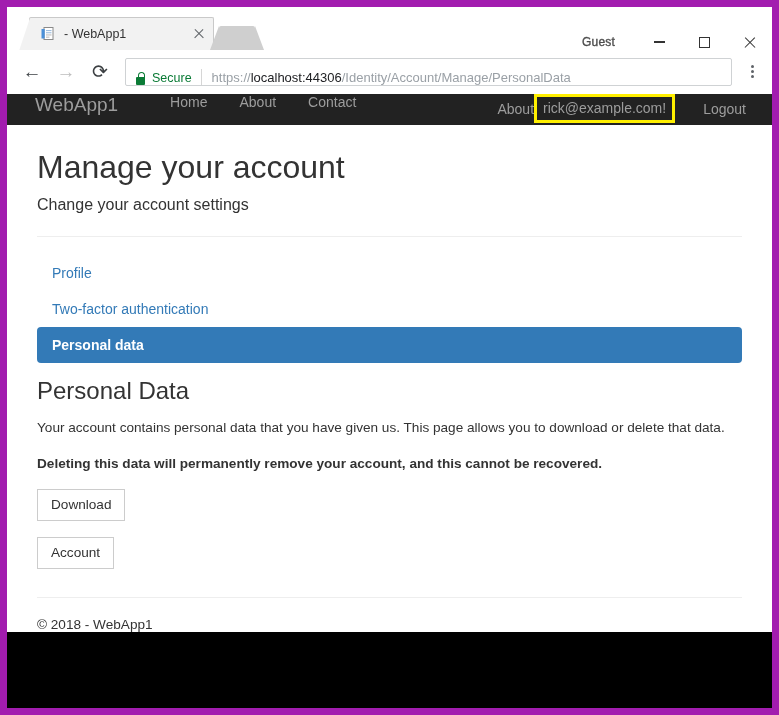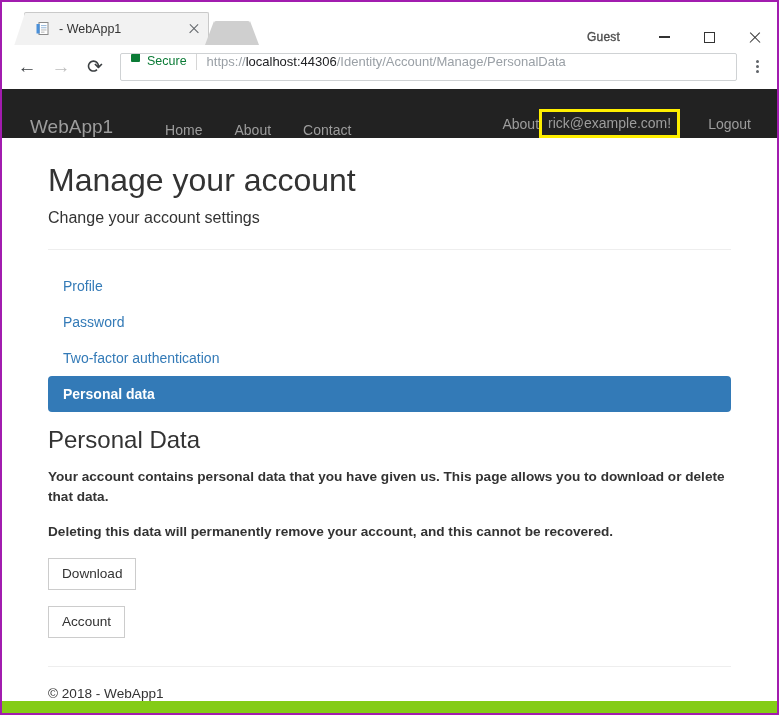--- a/index.html
+++ b/index.html
@@ -5,22 +5,22 @@
   * { box-sizing: border-box; }
   html, body {
     margin: 0; padding: 0;
     background: #ffffff;
     font-family: "Liberation Sans", sans-serif;
   }
   #app {
     position: relative;
     width: 779px;
     height: 715px;
-    background: #84cc16;
-    border: 2px solid #a21caf;
+    background: #000000;
+    border: 7px solid #a21caf;
     overflow: hidden;
   }
 
   
   .browser-topbar {
     position: relative;
     height: 43px;
     background: #ffffff;
   }
   .tabstrip {
@@ -151,21 +151,21 @@
   }
   .navbtn.disabled { color: #bdbdbd; cursor: default; }
   .omnibox {
     flex: 1 1 auto;
     height: 28px;
     margin: 0 6px 0 8px;
     background: #ffffff;
     border: 1px solid #cfd2d4;
     border-radius: 2px;
     display: flex;
-    align-items: flex-start;
+    align-items: flex-end;
     padding: 0 10px;
     overflow: hidden;
   }
   .lock {
     position: relative;
     width: 9px; height: 8px;
     background: #0b7b36;
     border-radius: 1px;
     margin-right: 7px;
     flex: 0 0 9px;
@@ -208,24 +208,24 @@
   }
   .menu-dots i {
     width: 3px; height: 3px; border-radius: 50%;
     background: #5f6368; display: block;
   }
 
   
   .site { background: #ffffff; }
 
   .navbar {
-    height: 49px;
+    height: 31px;
     background: #222222;
     display: flex;
-    align-items: flex-end;
+    align-items: flex-start;
     padding: 0 18px 0 28px;
     position: relative;
   }
   .brand {
     font-size: 19px;
     color: #9d9d9d;
     margin-right: 36px;
     white-space: nowrap;
     cursor: pointer;
   }
@@ -258,21 +258,21 @@
   .logout {
     font-size: 14px;
     color: #9d9d9d;
     padding-left: 28px;
     padding-right: 8px;
     white-space: nowrap;
     cursor: pointer;
   }
 
   .container {
-    padding: 0 46px;
+    padding: 0 30px;
   }
   h1.page-title {
     font-size: 32px;
     font-weight: normal;
     color: #333333;
     margin: 24px 0 0 0;
     line-height: 1.15;
   }
   .page-sub {
     font-size: 16px;
@@ -305,21 +305,20 @@
     font-size: 24px;
     font-weight: normal;
     color: #333333;
     margin: 14px 0 0 0;
   }
   p.body-text {
     font-size: 13.6px;
     color: #333333;
     margin: 13px 0 0 0;
     line-height: 1.45;
-    font-weight: bold;
   }
   p.body-text.strong { font-weight: bold; margin-top: 16px; }
 
   .btn {
     display: inline-block;
     font-size: 13.6px;
     color: #333333;
     background: #ffffff;
     border: 1px solid #cccccc;
     border-radius: 0;
@@ -426,21 +425,20 @@
 
     <div class="container">
 
       <h1 class="page-title">Manage your account</h1>
       <p class="page-sub">Change your account settings</p>
 
       <hr class="rule">
 
       <div class="nav-pills">
         <a class="pill">Profile</a>
-        <a class="pill">Password</a>
         <a class="pill">Two-factor authentication</a>
         <a class="pill active">Personal data</a>
       </div>
 
       <h2 class="section-title">Personal Data</h2>
       <p class="body-text">Your account contains personal data that you have given us. This page allows you to download or delete that data.</p>
       <p class="body-text strong">Deleting this data will permanently remove your account, and this cannot be recovered.</p>
 
       <div class="btn-row">
         <button class="btn">Download</button>

